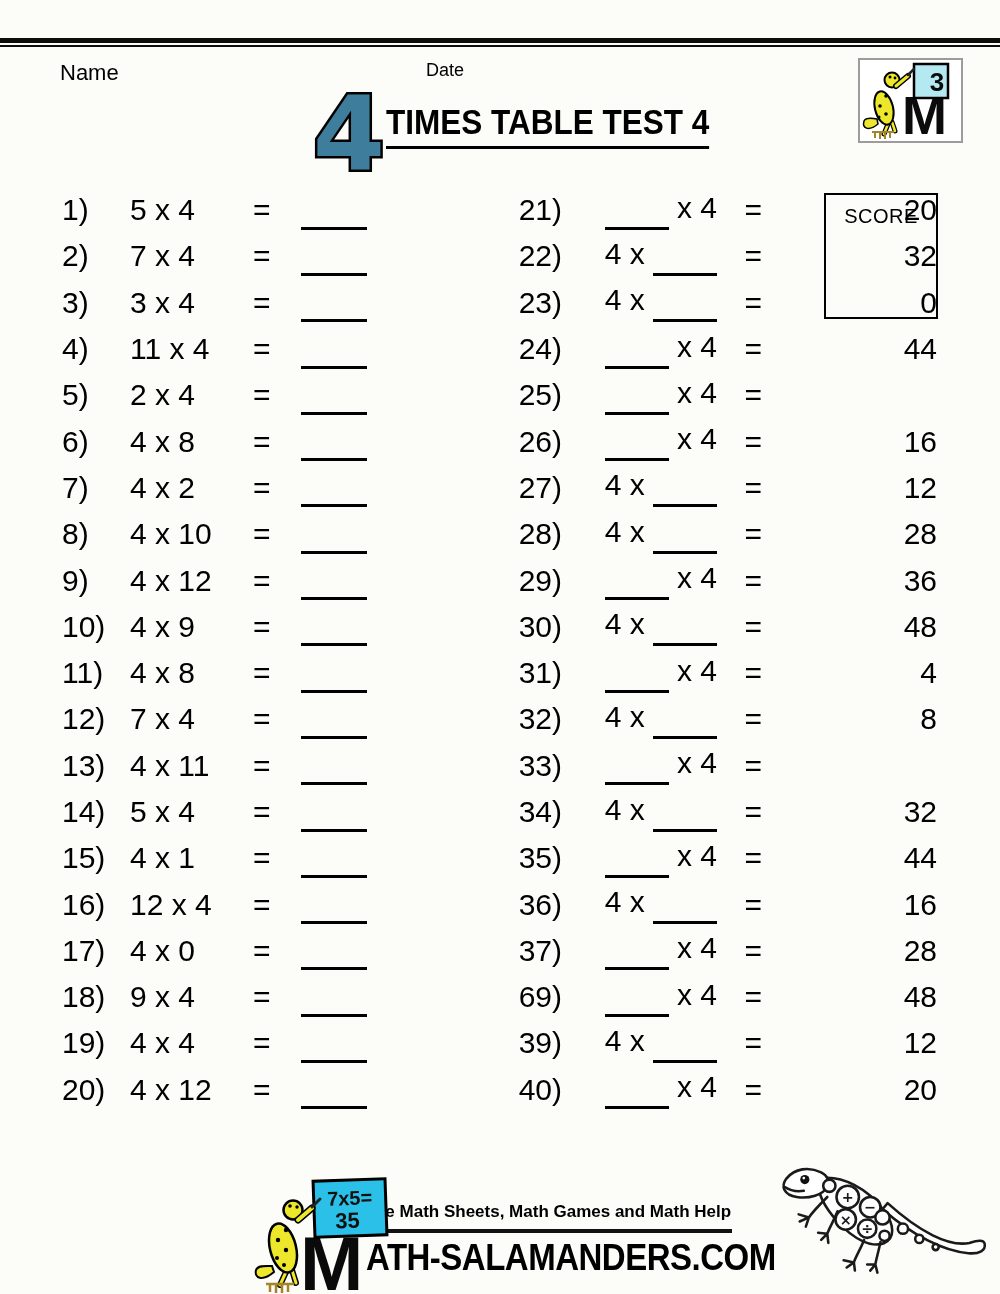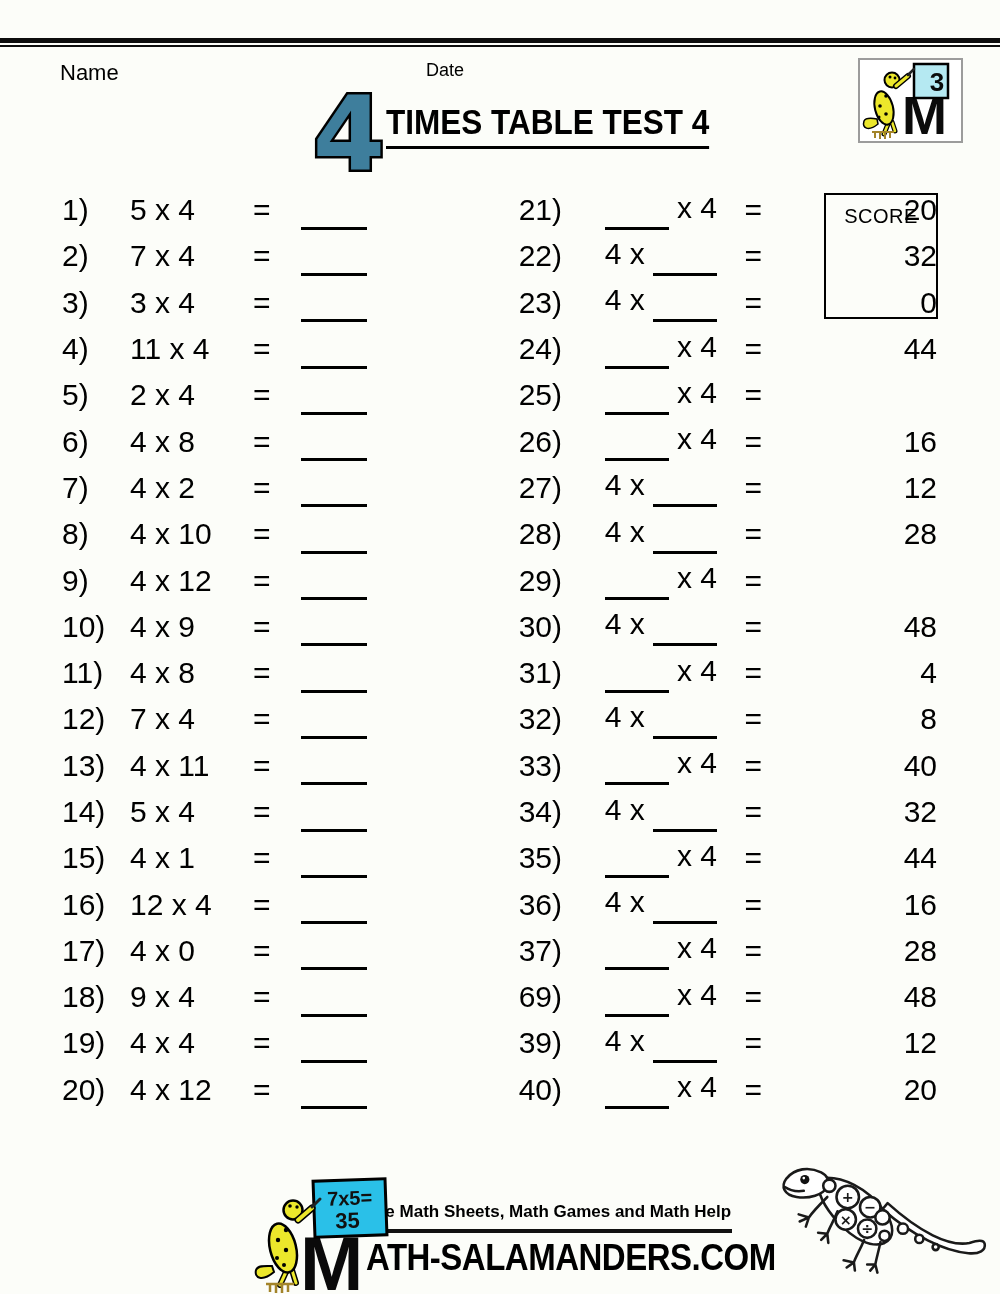--- a/index.html
+++ b/index.html
@@ -255,20 +255,21 @@
     <div class="row">
       <span class="pnum">28)</span>
       <span class="expr">4 x <span class="blank"></span></span>
       <span class="eq">=</span>
       <span class="ans">28</span>
     </div>
     <div class="row">
       <span class="pnum">29)</span>
       <span class="expr"><span class="blank"></span> x 4</span>
       <span class="eq">=</span>
+      <span class="ans">36</span>
     </div>
     <div class="row">
       <span class="pnum">30)</span>
       <span class="expr">4 x <span class="blank"></span></span>
       <span class="eq">=</span>
       <span class="ans">48</span>
     </div>
     <div class="row">
       <span class="pnum">31)</span>
       <span class="expr"><span class="blank"></span> x 4</span>
@@ -278,21 +279,20 @@
     <div class="row">
       <span class="pnum">32)</span>
       <span class="expr">4 x <span class="blank"></span></span>
       <span class="eq">=</span>
       <span class="ans">8</span>
     </div>
     <div class="row">
       <span class="pnum">33)</span>
       <span class="expr"><span class="blank"></span> x 4</span>
       <span class="eq">=</span>
-      <span class="ans">40</span>
     </div>
     <div class="row">
       <span class="pnum">34)</span>
       <span class="expr">4 x <span class="blank"></span></span>
       <span class="eq">=</span>
       <span class="ans">32</span>
     </div>
     <div class="row">
       <span class="pnum">35)</span>
       <span class="expr"><span class="blank"></span> x 4</span>

